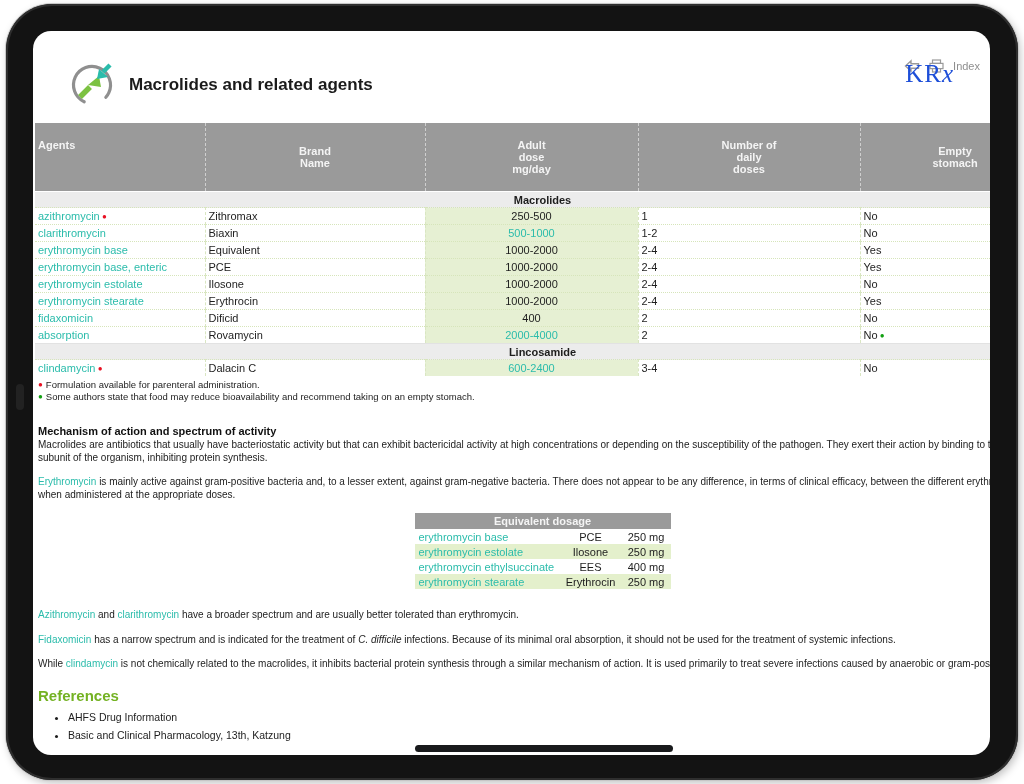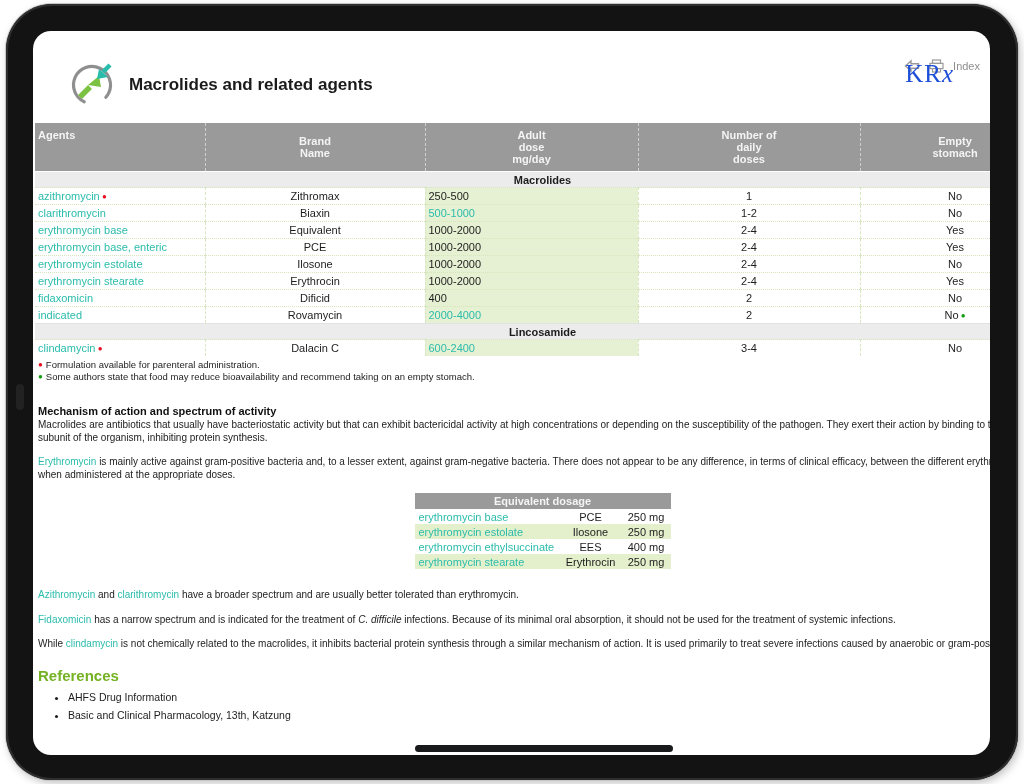--- a/index.html
+++ b/index.html
@@ -21,27 +21,27 @@
 
   .page-header{position:absolute;top:28px;left:36px;height:52px;display:flex;align-items:center;gap:13px;}
   .page-title{font-size:17px;font-weight:bold;color:#1b1b1b;}
 
   
   .content{position:absolute;left:2px;top:92px;width:1015px;}
 
   table{border-collapse:collapse;}
   .main-table{width:1015px;font-size:11px;table-layout:fixed;}
   .main-table th{background:#9a9a9a;color:#f4f4f4;font-weight:bold;font-size:11px;line-height:12px;
-                 border-right:1px dashed #cfcfcf;border-bottom:1px solid #fff;padding:6px 3px;height:34px;vertical-align:middle;}
+                 border-right:1px dashed #cfcfcf;border-bottom:1px solid #fff;padding:16px 3px;height:34px;vertical-align:middle;}
   .main-table th.th-agents{text-align:left;vertical-align:top;}
   .main-table td{padding:1px 3px;height:14px;border-right:1px dashed #d9e6c2;border-top:1px dotted #d6e5ba;color:#1d1d1d;}
   .section-row td{background:#ececec;font-weight:bold;text-align:center;border-top:1px solid #e2e2e2;border-right:none;height:13px;}
   .c-agent{text-align:left;background:#fff;margin-top:24px;}
-  .c-center{text-align:center;background:#fff;}
-  .c-dose{text-align:left;background:#e6f0d3;border-right:1px dashed #cfe0ab;margin-top:6px;}
+  .c-center{background:#fff;}
+  .c-dose{text-align:center;background:#e6f0d3;border-right:1px dashed #cfe0ab;margin-top:6px;}
   .main-table tbody tr:last-child td{border-bottom:1px solid #dcead f0;}
   .tlink{color:#2bbcab;cursor:pointer;}
   .dot{font-size:8px;vertical-align:1px;}
   .dot.red{color:#e81123;}
   .dot.green{color:#12a012;}
 
   .footnotes{margin:3px 0 0 3px;}
   .footnote{font-size:9.5px;color:#1d1d1d;line-height:12px;}
   .footnote .dot{margin-right:3px;}
 
@@ -189,21 +189,21 @@
               <td class="c-center">Yes</td>
             </tr>
             <tr>
               <td class="c-agent"><span class="tlink">fidaxomicin</span></td>
               <td class="c-center">Dificid</td>
               <td class="c-dose">400</td>
               <td class="c-center">2</td>
               <td class="c-center">No</td>
             </tr>
             <tr>
-              <td class="c-agent"><span class="tlink">indicated</span></td>
+              <td class="c-agent"><span class="tlink">absorption</span></td>
               <td class="c-center">Rovamycin</td>
               <td class="c-dose"><span class="tlink">2000-4000</span></td>
               <td class="c-center">2</td>
               <td class="c-center">No<span class="dot green"> ●</span></td>
             </tr>
             <tr class="section-row">
               <td colspan="5">Lincosamide</td>
             </tr>
             <tr>
               <td class="c-agent"><span class="tlink">clindamycin</span><span class="dot red"> ●</span></td>

